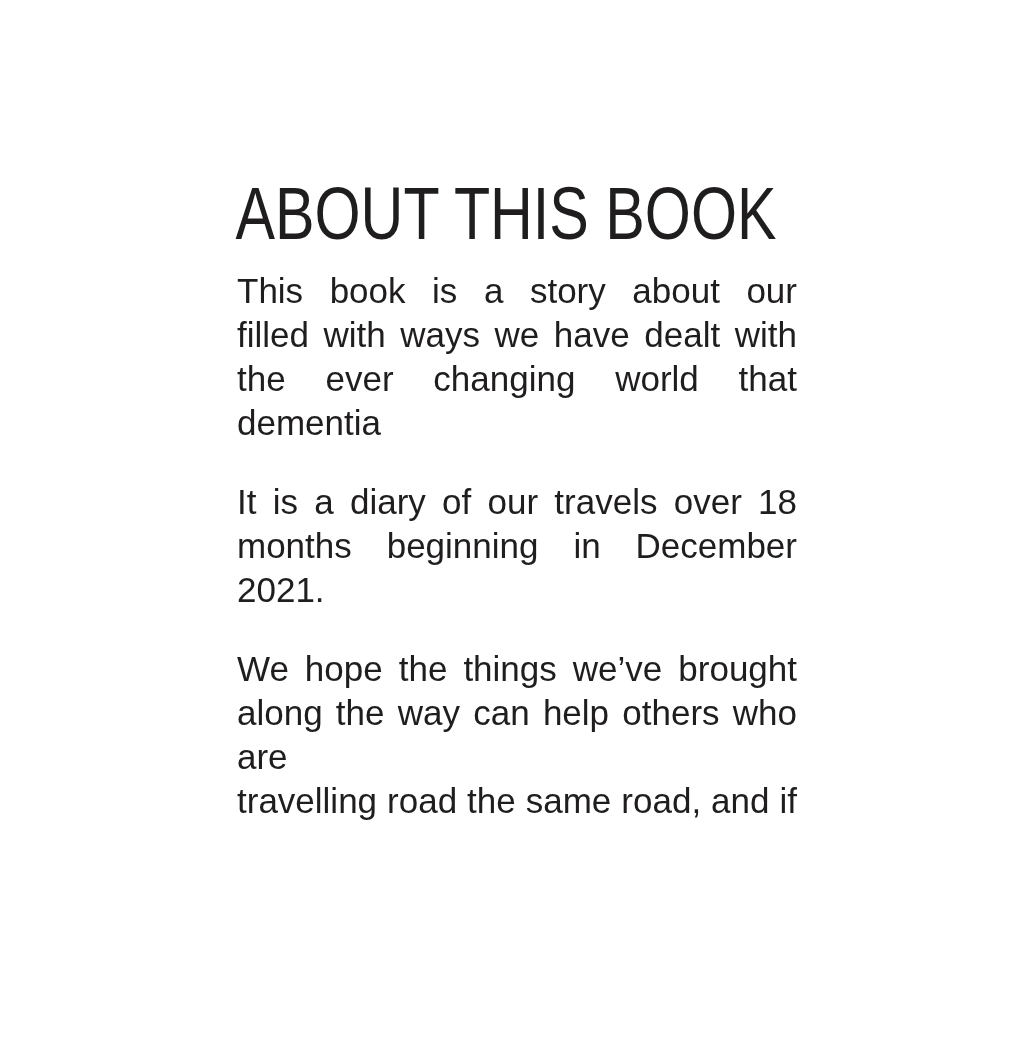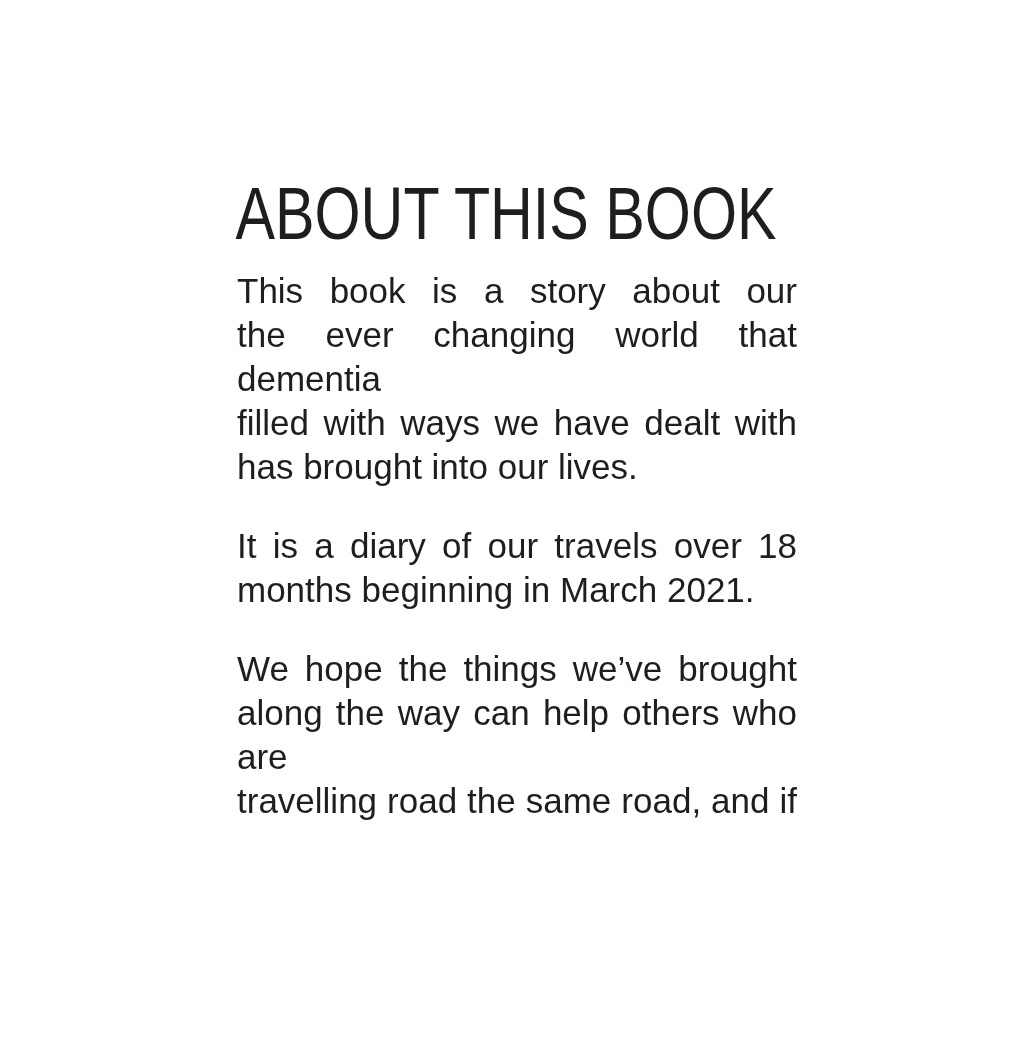--- a/index.html
+++ b/index.html
@@ -54,27 +54,26 @@
   }
 </style>
 </head>
 <body>
 
 <div class="page" style="background: rgb(255, 255, 255); color: rgb(32, 29, 30); padding-left: 24px;">
   <h1 class="title">ABOUT THIS BOOK</h1>
   <div class="body-text" id="body-text">
       <div class="paragraph">
         <div class="text-line">This book is a story about our</div>
+        <div class="text-line">filled with ways we have dealt with</div>
         <div class="text-line">the ever changing world that dementia</div>
-        <div class="text-line">filled with ways we have dealt with</div>
-        <div class="text-line last">has brought into our lives.</div>
       </div>
       <div class="paragraph">
         <div class="text-line">It is a diary of our travels over 18</div>
-        <div class="text-line last">months beginning in March 2021.</div>
+        <div class="text-line last">months beginning in December 2021.</div>
       </div>
       <div class="paragraph">
         <div class="text-line">We hope the things we’ve brought</div>
         <div class="text-line">along the way can help others who are</div>
         <div class="text-line">travelling road the same road, and if</div>
       </div>
     </div>
 </div>
 
 </body></html>

